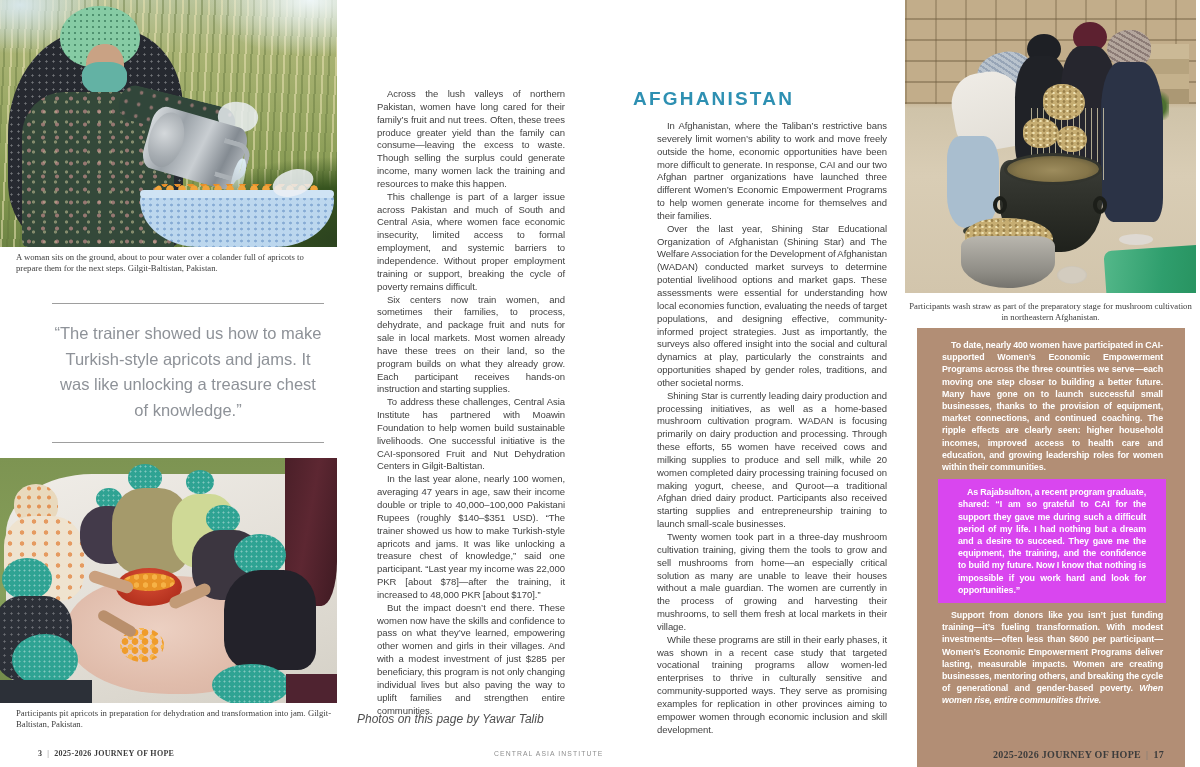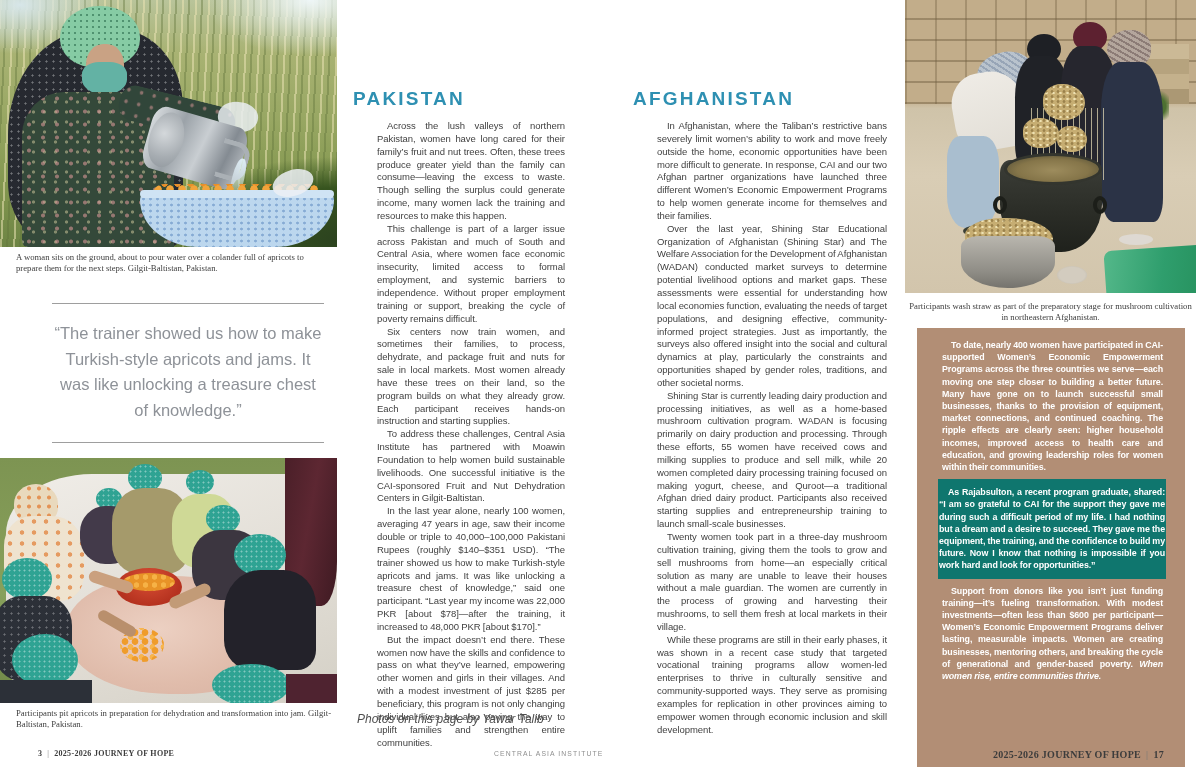--- a/index.html
+++ b/index.html
@@ -169,21 +169,21 @@
     letter-spacing:2.2px; color:#2e90b2; margin:0 0 10px; }
   .body-p { font-size:9.5px; line-height:12.85px; color:#3f3f3f; text-align:justify;
     text-indent:10px; letter-spacing:-0.05px; word-spacing:-0.3px;margin-left:24px; }
 
   .photo-credit { position:absolute; left:357px; top:712px; font-size:12px; font-style:italic; color:#4e4e4e; }
 
   .impact-box { position:absolute; left:917px; top:328px; width:268px; height:482px;
     background:#b28e75; padding:11px 22px 0 25px; overflow:hidden; }
   .box-p { font-size:8.9px; line-height:12.2px; font-weight:bold; color:#ffffff; text-align:justify;
     text-indent:9px; letter-spacing:-0.1px; word-spacing:-0.3px; }
-  .quote-box { background:#0f766e; margin:6px -3px 6px -4px; padding:7px 1px; }
+  .quote-box { background:#d946ef; margin:6px -3px 6px -4px; padding:7px 20px; }
   .bold-italic { font-style:italic; font-weight:bold; }
 
   .footer-left { position:absolute; left:38px; top:749px; font-family:"Liberation Serif", serif;
     font-size:8px; font-weight:bold; color:#3c3c3c; letter-spacing:.3px; }
   .footer-left .sep, .footer-right .sep { margin:0 5px; font-weight:normal; color:#777; }
   .footer-center { position:absolute; left:494px; top:750px; font-size:6.8px;
     letter-spacing:1.1px; color:#8e8e8e; }
   .footer-right { position:absolute; right:36px; top:749px; font-family:"Liberation Serif", serif;
     font-size:10px; font-weight:bold; color:#3c3c3c; letter-spacing:.3px; text-align:right; }
 </style>
@@ -236,21 +236,20 @@
     <div class="p2-w9b"></div>
     <div class="p2-redbowl"></div>
     <div class="p2-pile"></div>
     <div class="p2-arm1"></div>
     <div class="p2-arm2"></div>
     <div class="p2-arm3"></div>
   </div>
   <p class="caption caption-2">Participants pit apricots in preparation for dehydration and transformation into jam. Gilgit-Baltistan, Pakistan.</p>
 
   <article class="col col-pk">
-    <h2 class="heading">PAKISTAN</h2>
     <p class="body-p">Across the lush valleys of northern Pakistan, women have long cared for their family’s fruit and nut trees. Often, these trees produce greater yield than the family can consume—leaving the excess to waste. Though selling the surplus could generate income, many women lack the training and resources to make this happen.</p>
     <p class="body-p">This challenge is part of a larger issue across Pakistan and much of South and Central Asia, where women face economic insecurity, limited access to formal employment, and systemic barriers to independence. Without proper employment training or support, breaking the cycle of poverty remains difficult.</p>
     <p class="body-p">Six centers now train women, and sometimes their families, to process, dehydrate, and package fruit and nuts for sale in local markets. Most women already have these trees on their land, so the program builds on what they already grow. Each participant receives hands-on instruction and starting supplies.</p>
     <p class="body-p">To address these challenges, Central Asia Institute has partnered with Moawin Foundation to help women build sustainable livelihoods. One successful initiative is the CAI-sponsored Fruit and Nut Dehydration Centers in Gilgit-Baltistan.</p>
     <p class="body-p">In the last year alone, nearly 100 women, averaging 47 years in age, saw their income double or triple to 40,000–100,000 Pakistani Rupees (roughly $140–$351 USD). “The trainer showed us how to make Turkish-style apricots and jams. It was like unlocking a treasure chest of knowledge,” said one participant. “Last year my income was 22,000 PKR [about $78]—after the training, it increased to 48,000 PKR [about $170].”</p>
     <p class="body-p">But the impact doesn’t end there. These women now have the skills and confidence to pass on what they’ve learned, empowering other women and girls in their villages. And with a modest investment of just $285 per beneficiary, this program is not only changing individual lives but also paving the way to uplift families and strengthen entire communities.</p>
   </article>
 
   <article class="col col-af">
     <h2 class="heading">AFGHANISTAN</h2>

